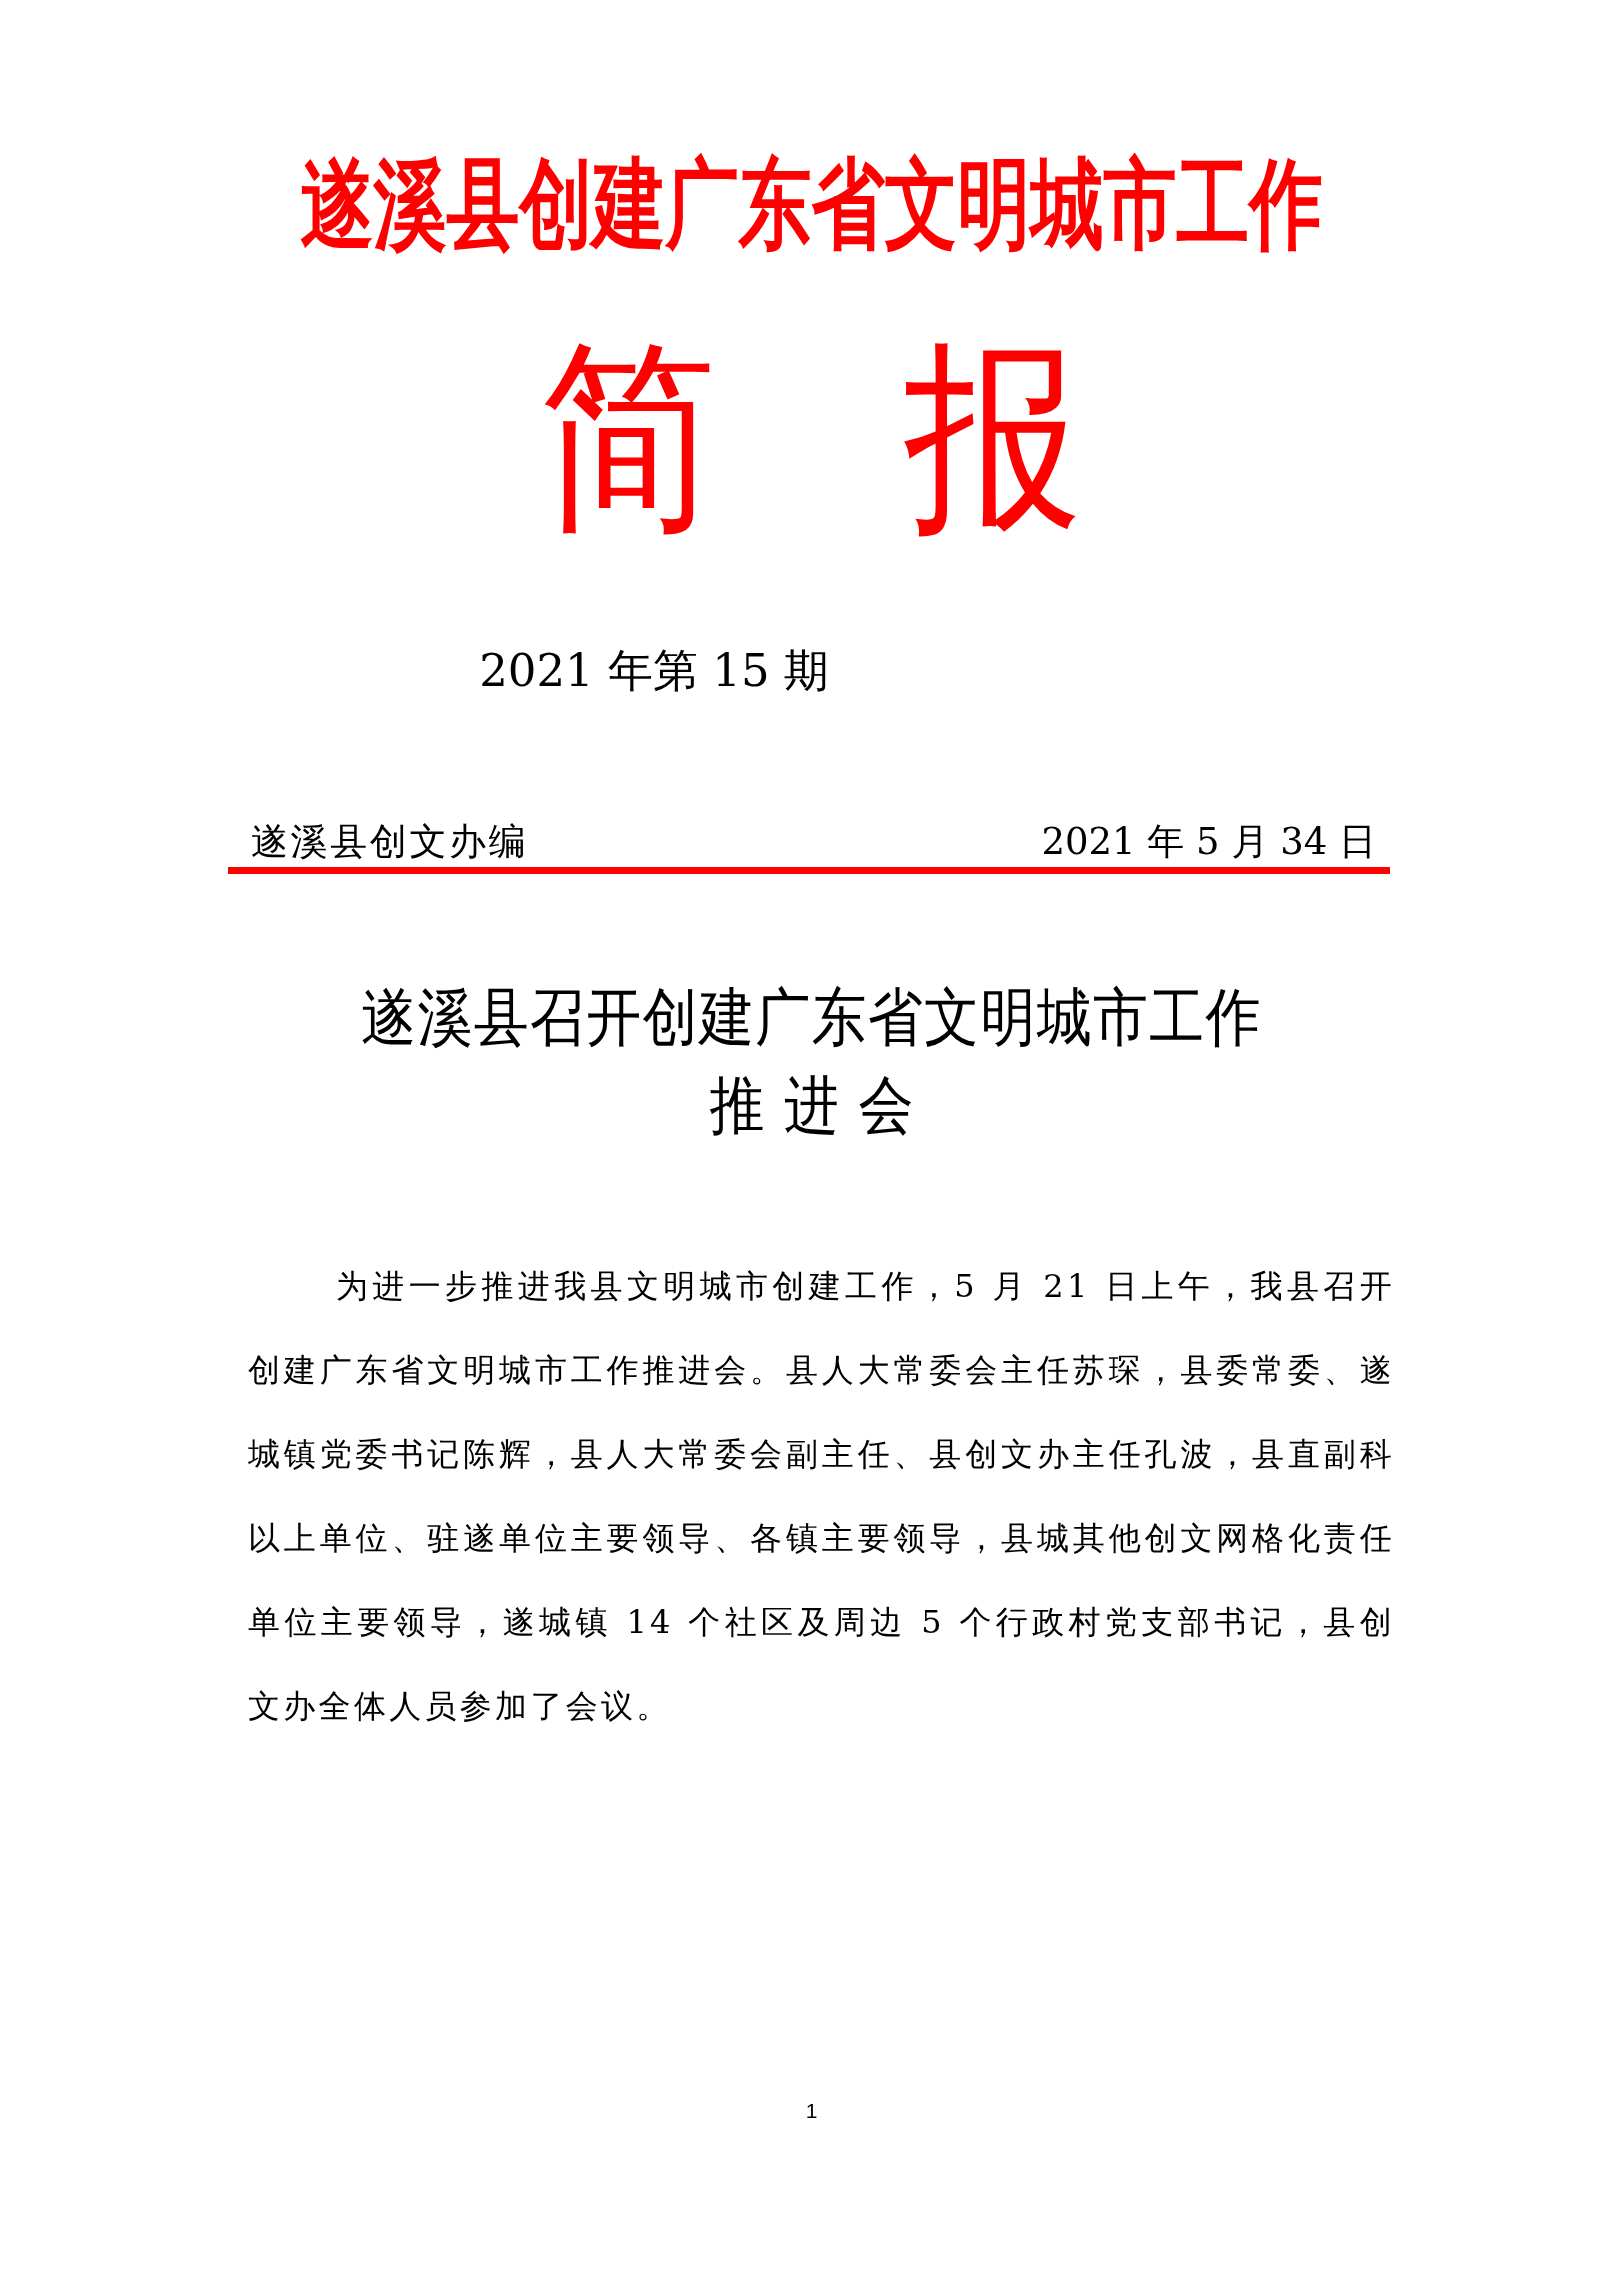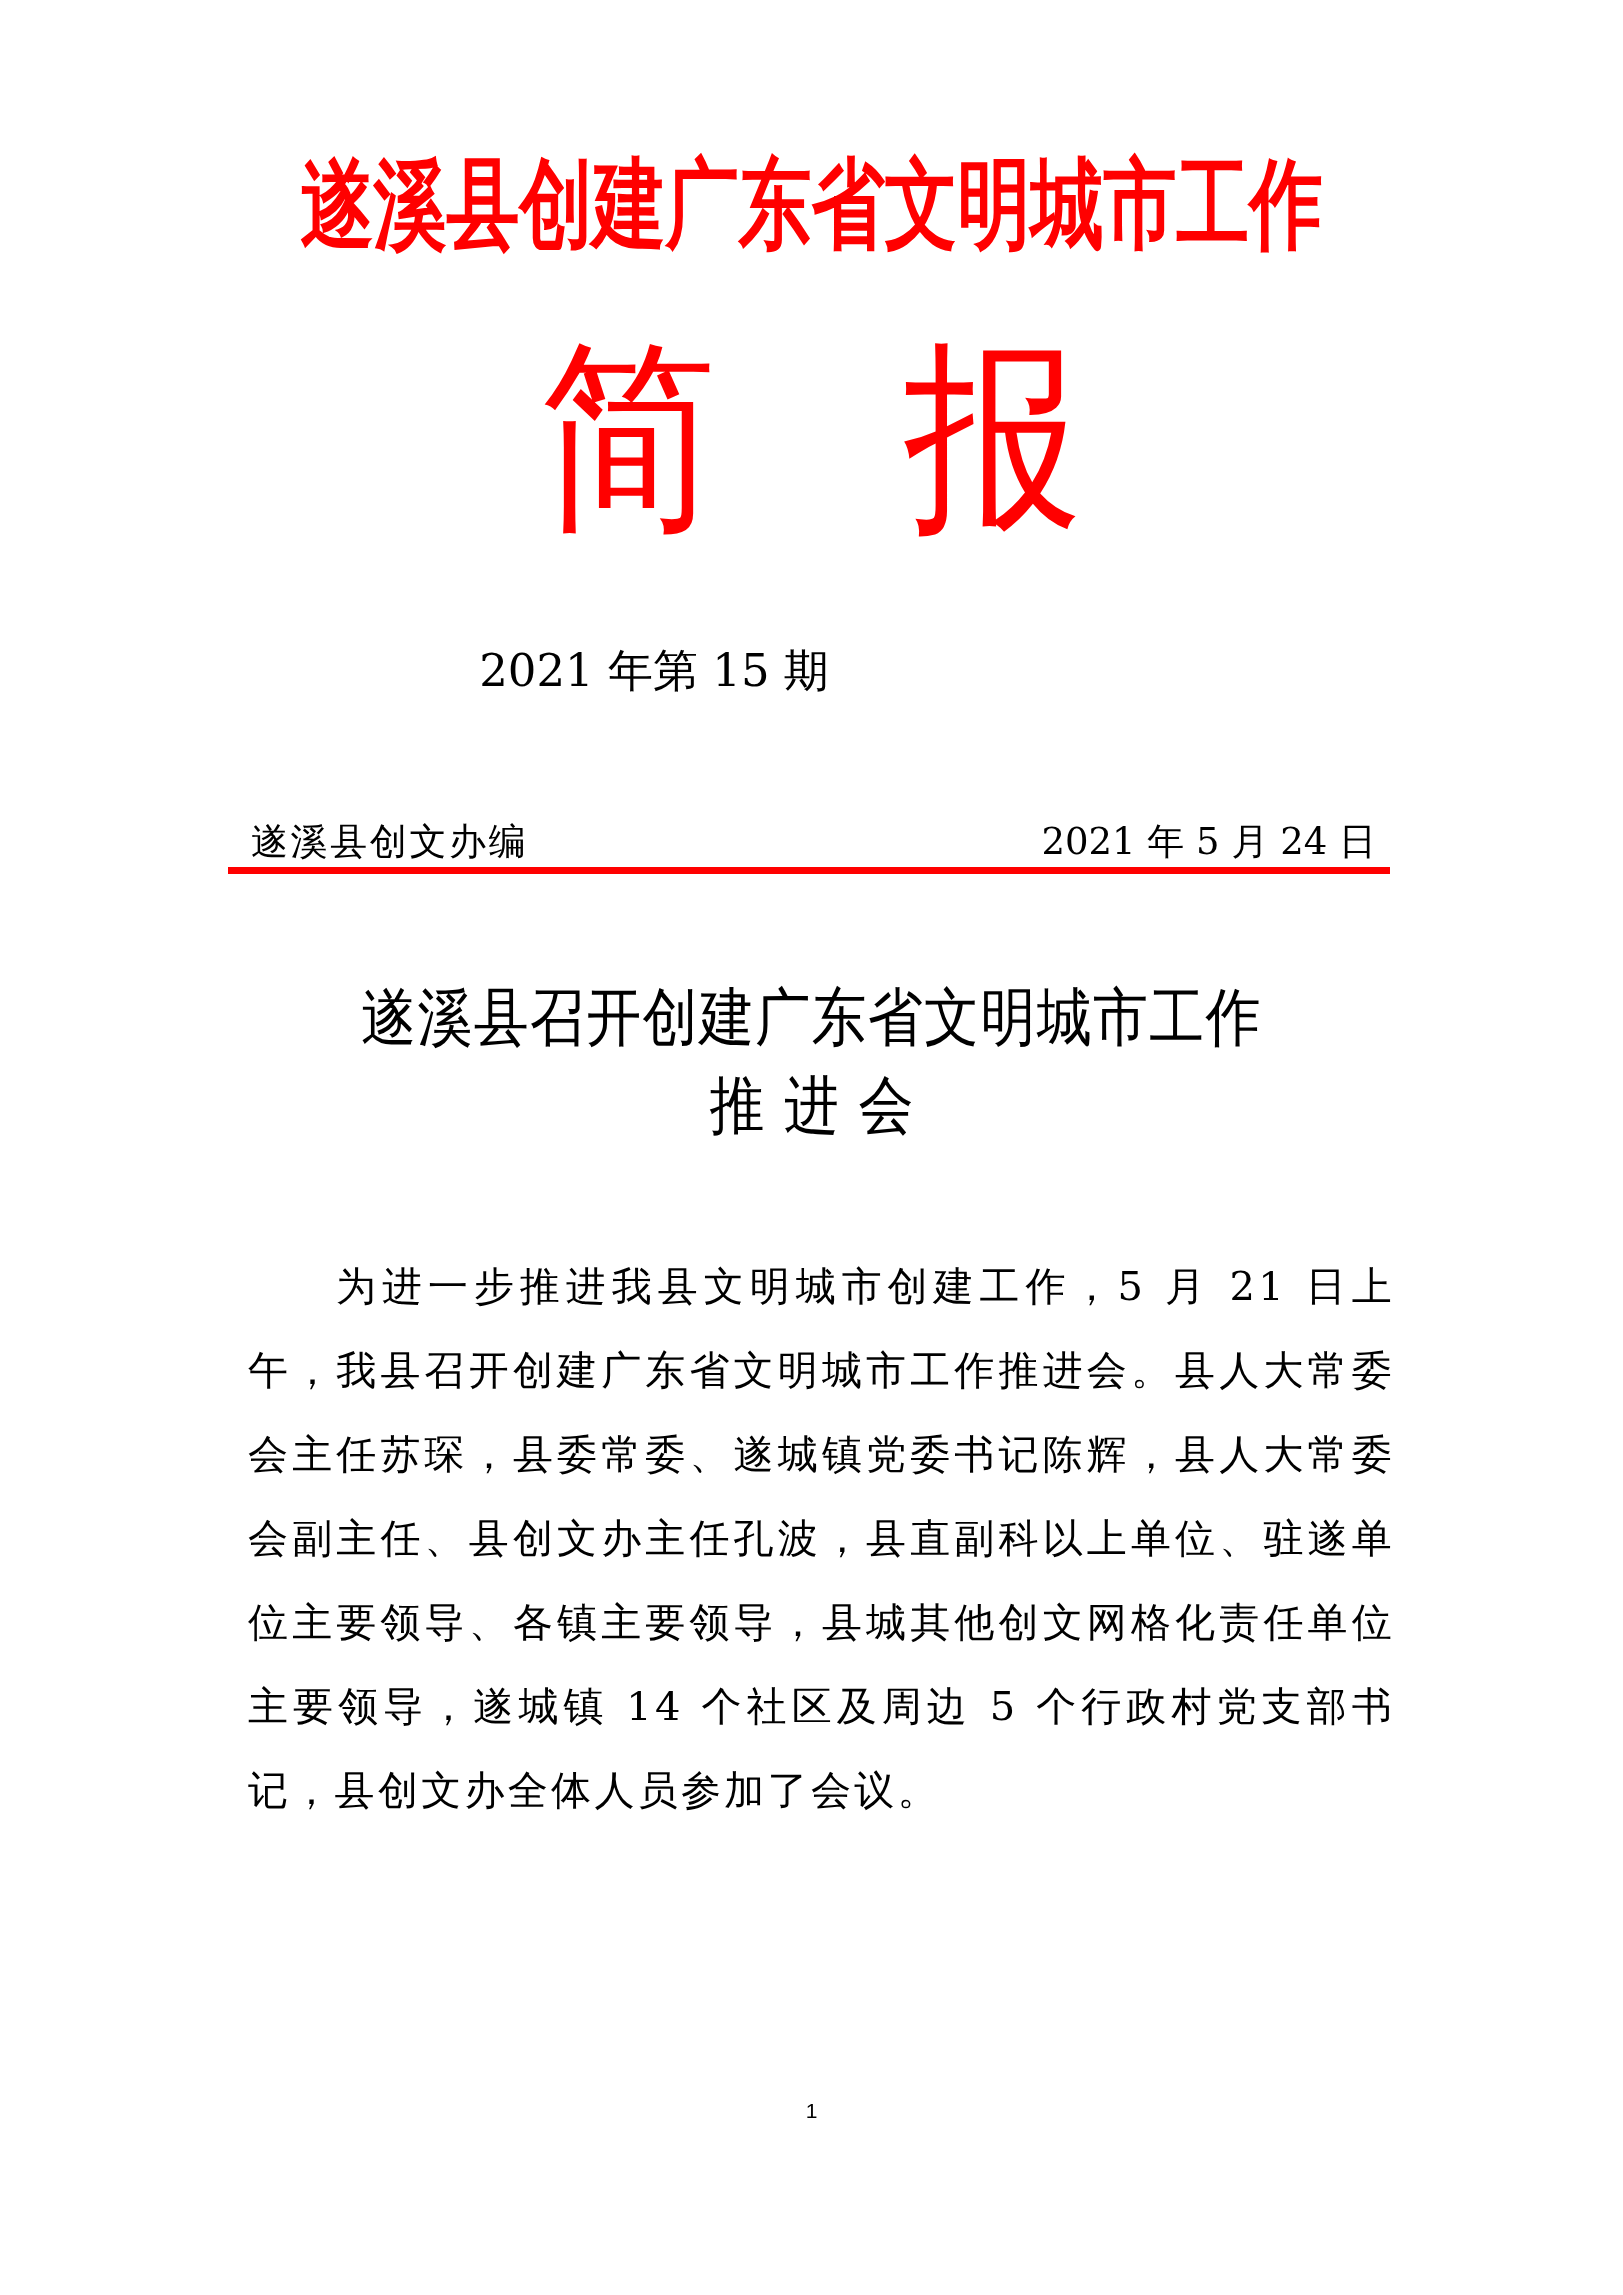--- a/index.html
+++ b/index.html
@@ -85,21 +85,21 @@
       transform: scaleY(1.15);
       transform-origin: center center;
     }
     .headline-1 { top: 985px; height: 65px; line-height: 65px; letter-spacing: 1.3px; }
     .headline-2 { top: 1073px; height: 65px; line-height: 65px; letter-spacing: 19.6px; padding-left: 19.6px; box-sizing: border-box; }
 
     .body-text {
       left: 248px;
       top: 1244px;
       width: 1147px;
-      font-size: 40px;
+      font-size: 32px;
       line-height: 84px;
       text-align: justify;
       text-indent: 88px;
       letter-spacing: 3.3px;
       word-break: break-all;
     }
 
     .page-number {
       left: 0;
       width: 1623px;
@@ -116,21 +116,21 @@
 
 <div class="abs masthead-title" style="color:#ff0000;">遂溪县创建广东省文明城市工作</div>
 
 <div class="abs masthead-brief brief-char-1" style="color:#ff0000;">简</div>
 <div class="abs masthead-brief brief-char-2" style="color:#ff0000;">报</div>
 
 <div class="abs issue-line">2021 年第 15 期</div>
 
 <div class="abs editor-line">遂溪县创文办编</div>
 
-<div class="abs date-line">2021 年 5 月 24 日</div>
+<div class="abs date-line">2021 年 5 月 34 日</div>
 
 <div class="abs red-rule" style="background:#ff0000;"></div>
 
 <div class="abs headline headline-1">遂溪县召开创建广东省文明城市工作</div>
 <div class="abs headline headline-2">推进会</div>
 
 <div class="abs body-text">为进一步推进我县文明城市创建工作，5 月 21 日上午，我县召开创建广东省文明城市工作推进会。县人大常委会主任苏琛，县委常委、遂城镇党委书记陈辉，县人大常委会副主任、县创文办主任孔波，县直副科以上单位、驻遂单位主要领导、各镇主要领导，县城其他创文网格化责任单位主要领导，遂城镇 14 个社区及周边 5 个行政村党支部书记，县创文办全体人员参加了会议。</div>
 
 <div class="abs page-number">1</div>
 

